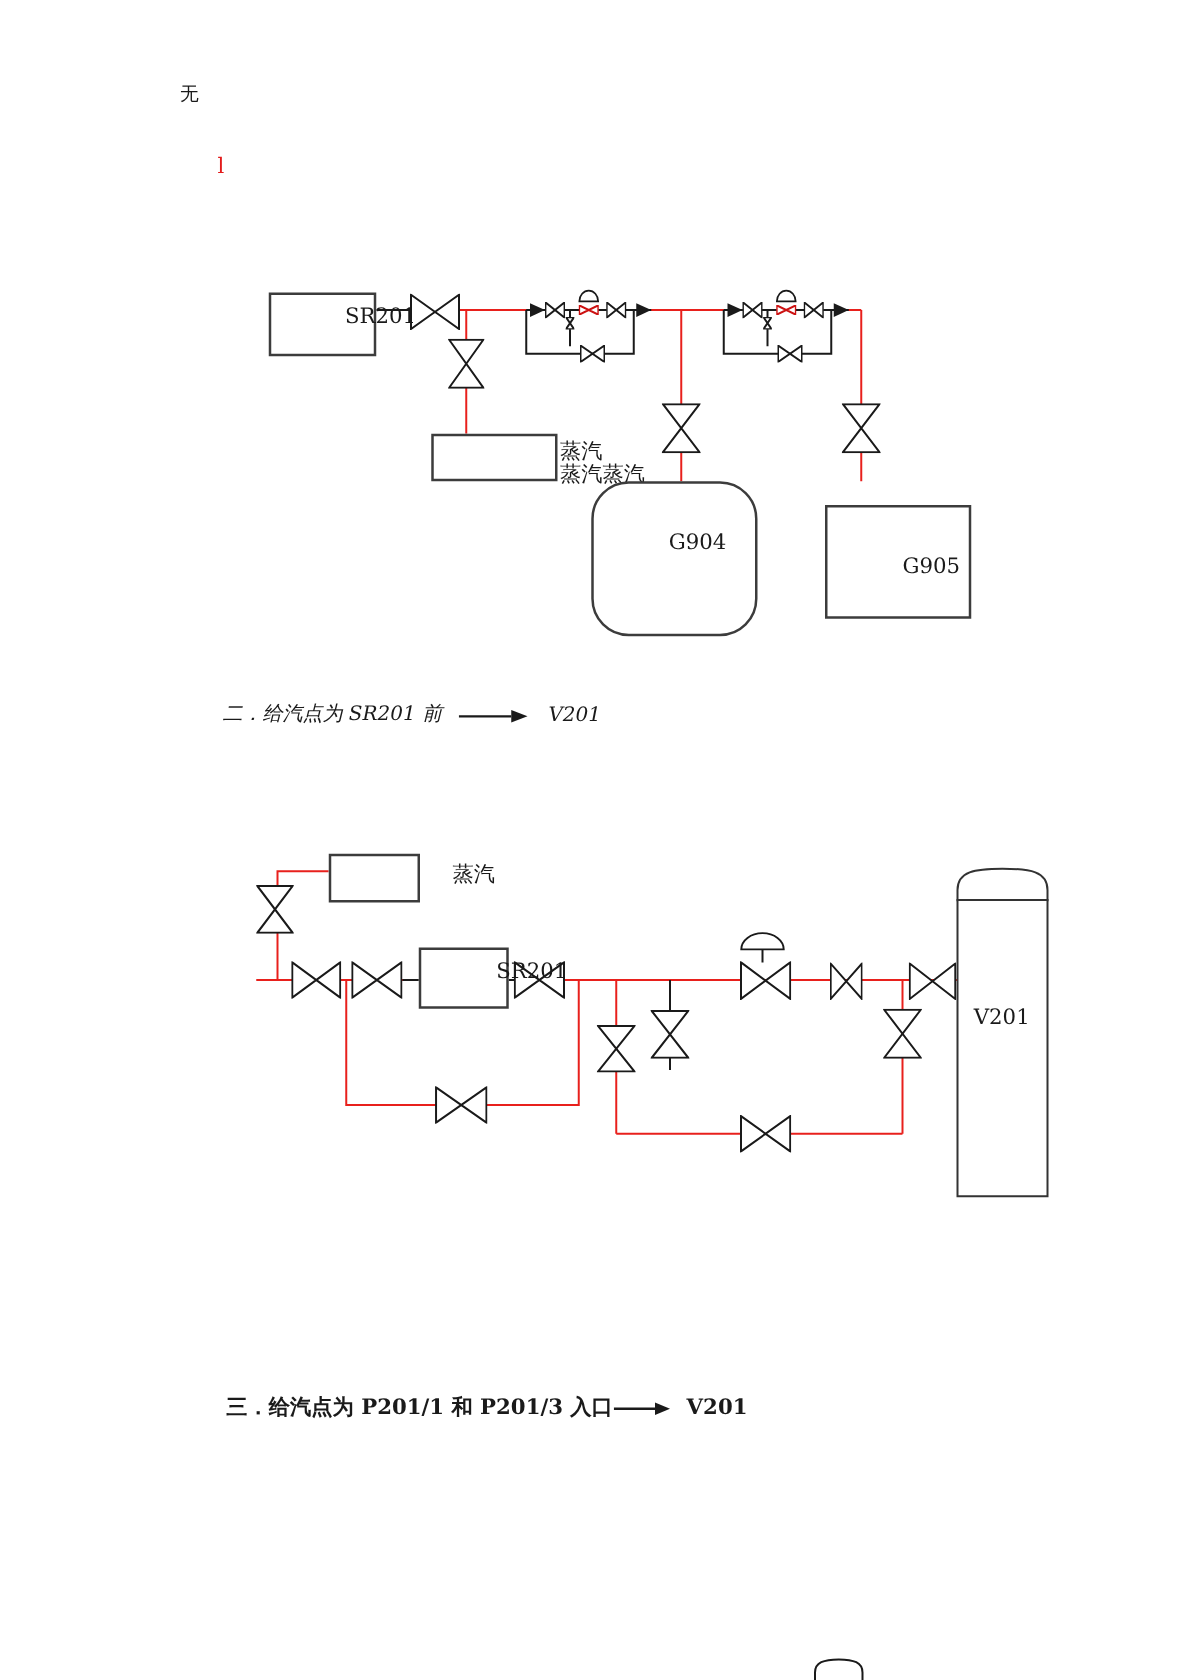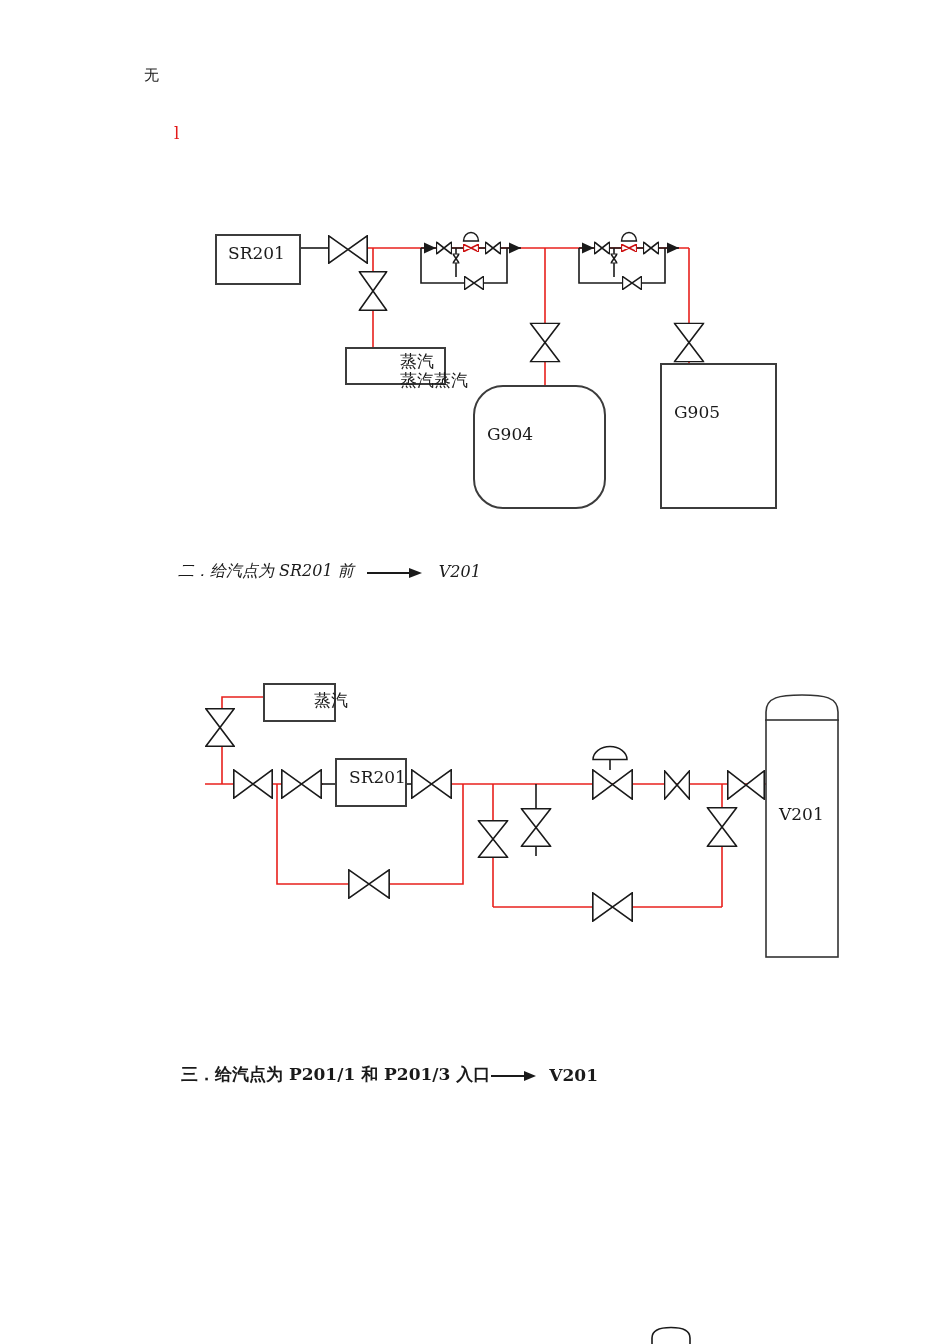--- a/index.html
+++ b/index.html
@@ -5,30 +5,30 @@
   html,body{margin:0;padding:0;background:#ffffff;}
   body{
     width:950px;height:1344px;position:relative;overflow:hidden;
     font-family:"DejaVu Serif","Liberation Serif",serif;
     color:#1a1a1a;
   }
   .lbl{position:absolute;font-size:17px;line-height:19px;white-space:nowrap;}
   .cn{font-size:16px;margin-left:42px;}
   .eqbox{
     position:absolute;border:2px solid #3c3c3c;background:#ffffff;
-    box-sizing:border-box;overflow:visible;
+    box-sizing:border-box;overflow:visible;padding-left:48px;
   }
   .eqbox .lblin{font-size:17px;line-height:19px;white-space:nowrap;}
   #svglayer{position:absolute;left:0;top:0;}
   .h2line{
     position:absolute;left:178px;top:561px;display:flex;align-items:center;
     font-size:16px;white-space:nowrap;font-style:italic;
   }
   .h3line{
-    position:absolute;left:181px;top:1063px;display:flex;align-items:center;
+    position:absolute;left:181px;top:1114px;display:flex;align-items:center;
     font-size:17px;font-weight:bold;white-space:nowrap;
   }
   .arrow-svg{display:block;}
   .red-mark{color:#e31b1b;}
 </style>
 </head>
 <body>
 
 <svg id="svglayer" width="950" height="1344" viewBox="0 0 950 1344">
   <defs>
@@ -161,21 +161,21 @@
   <div class="lblin cn" style="padding:3px 0 0 11px;line-height:19px;">
     <div>蒸汽</div>
     <div>蒸汽蒸汽</div>
   </div>
 </div>
 
 <div class="eqbox" style="left:473px;top:385px;width:133px;height:124px;border-radius:30px;">
   <div class="lblin" style="padding:38px 0 0 12px;">G904</div>
 </div>
 
-<div class="eqbox" style="left:660px;top:363px;width:117px;height:146px;">
+<div class="eqbox" style="left:660px;top:404px;width:117px;height:91px;">
   <div class="lblin" style="padding:38px 0 0 12px;">G905</div>
 </div>
 
 <div class="h2line">
   <span>二．给汽点为 SR201 前</span>
   <svg class="arrow-svg" style="margin:2px 16px 0 13px;" width="56" height="12" viewBox="0 0 56 12">
     <path d="M0,6 H42" stroke="#1a1a1a" stroke-width="1.8" fill="none"></path>
     <path d="M42,1 L55,6 L42,11 Z" fill="#1a1a1a"></path>
   </svg>
   <span>V201</span>

